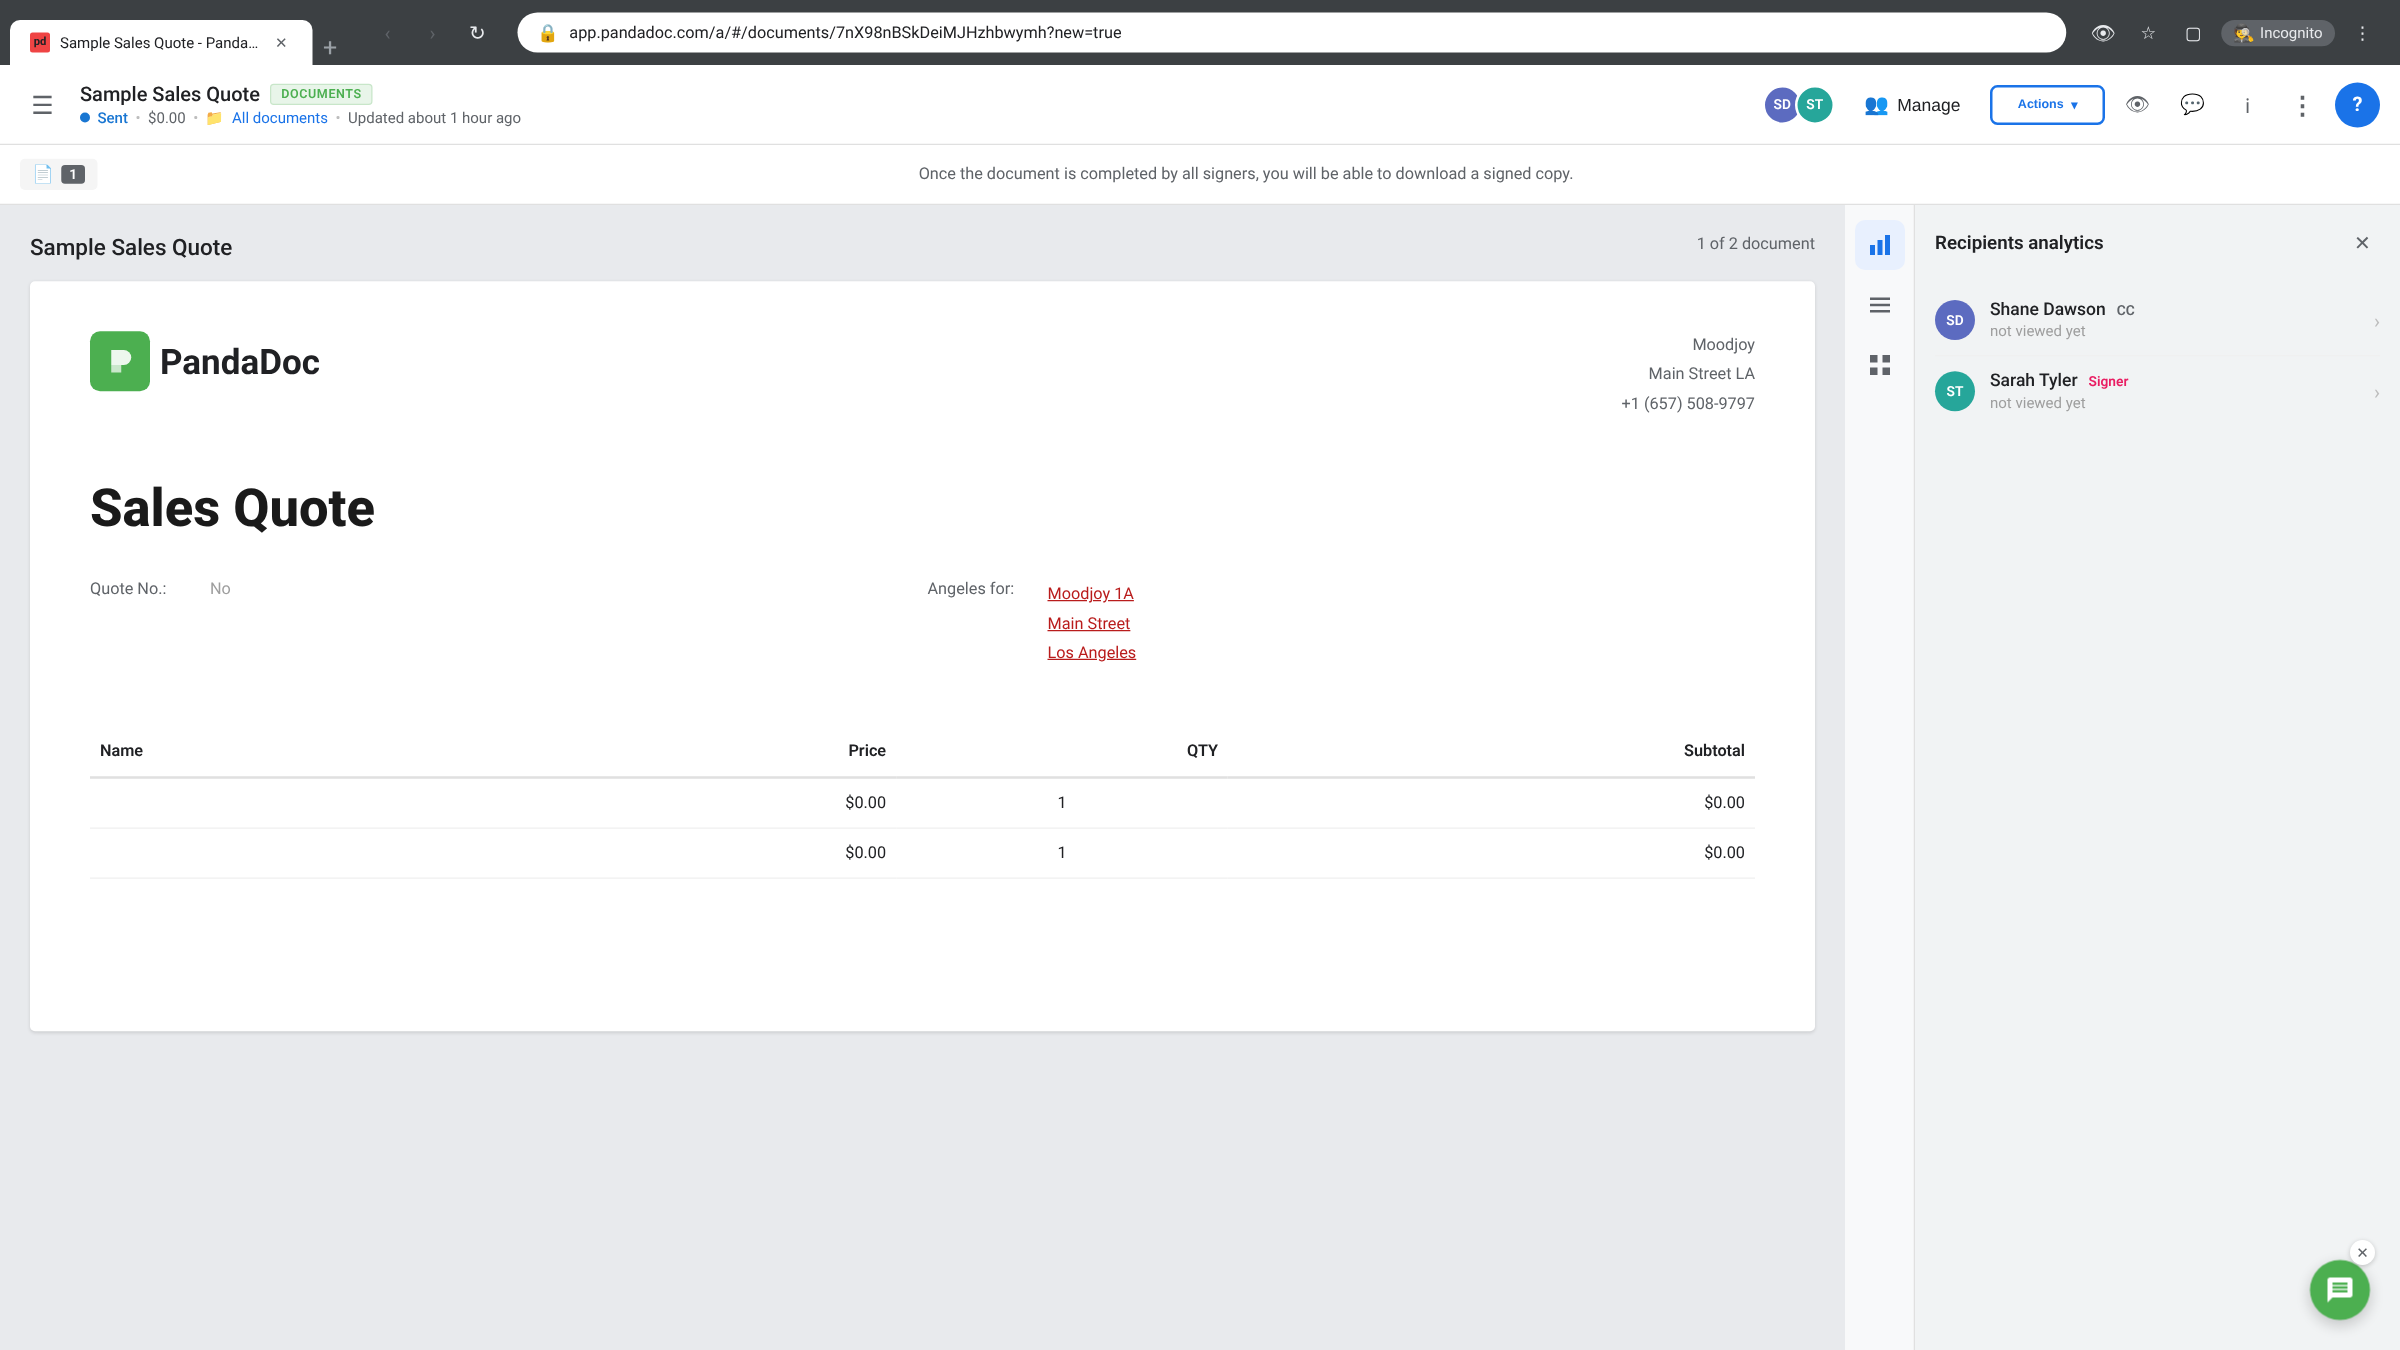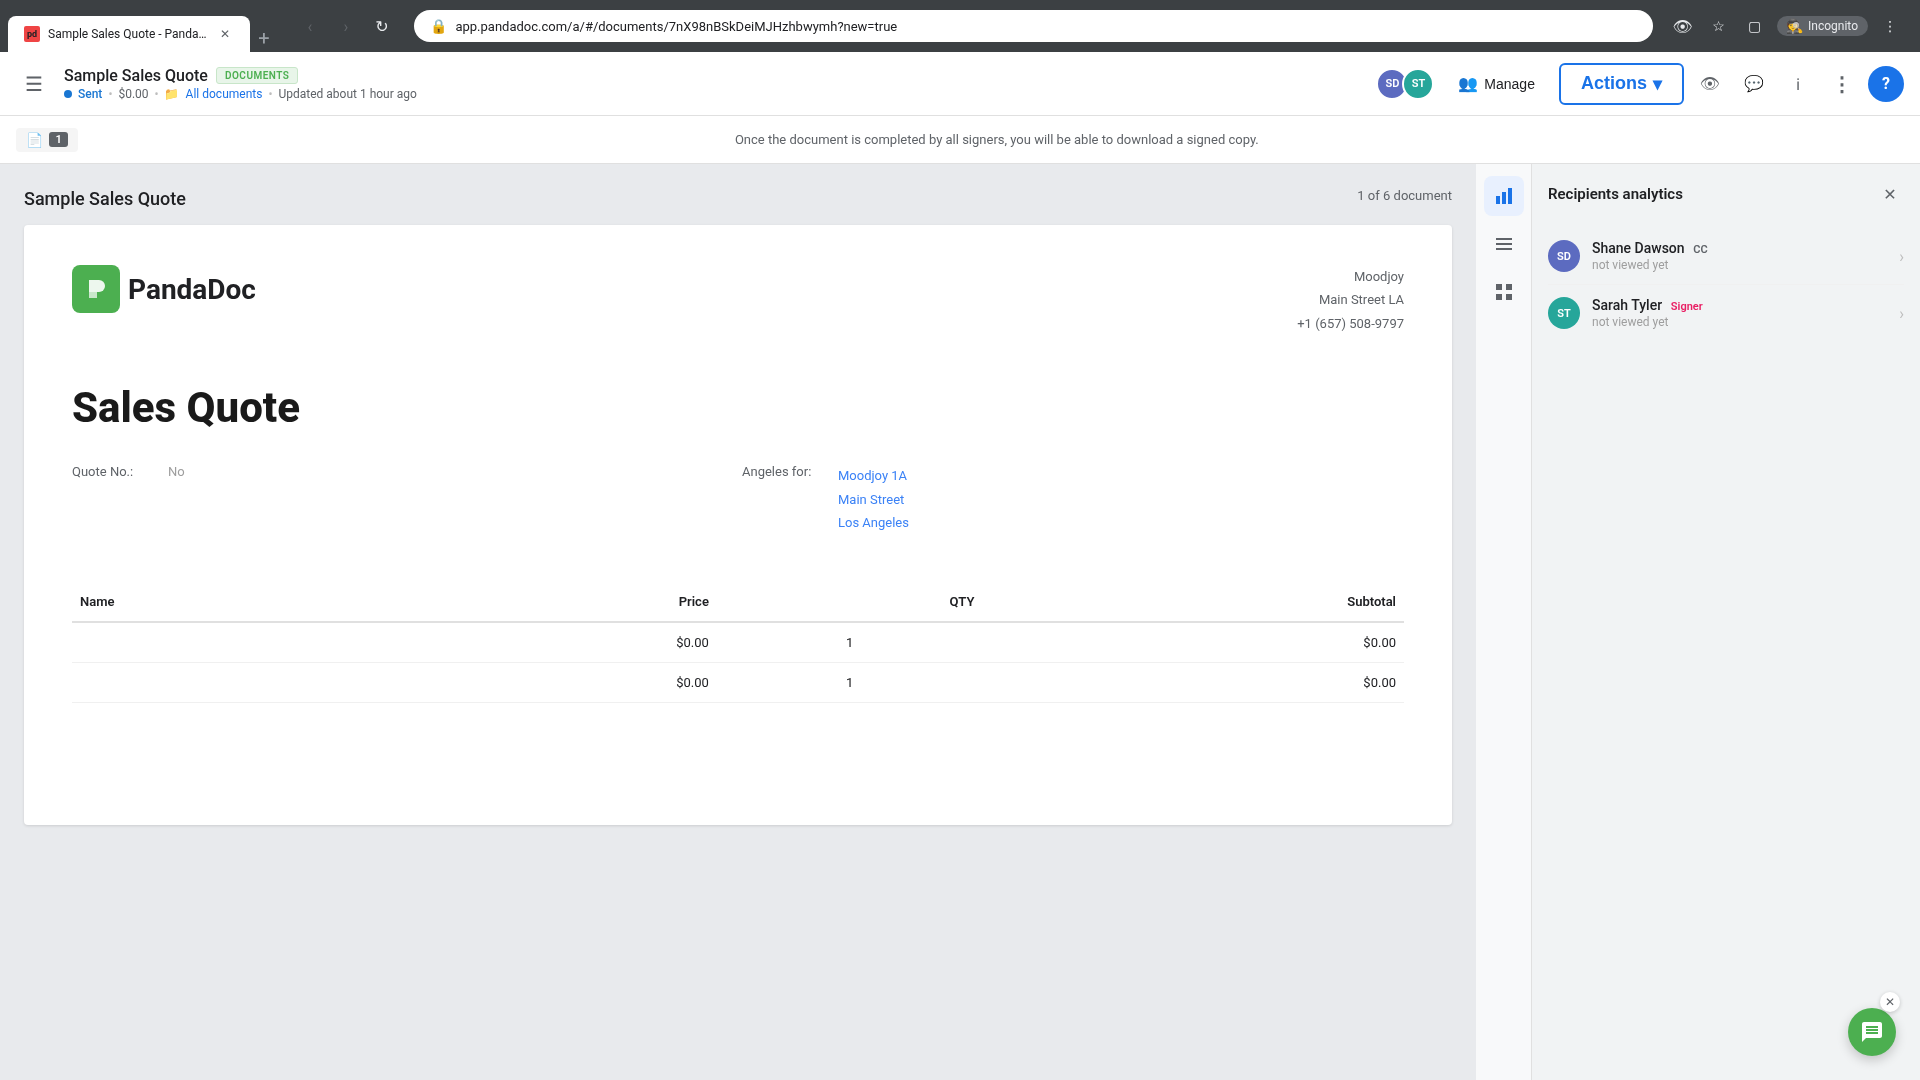--- a/index.html
+++ b/index.html
@@ -31,21 +31,21 @@
     .status-dot { width: 8px; height: 8px; border-radius: 50%; background: #1976d2; display: inline-block; }
     .status-sent { color: #1976d2; font-weight: 500; }
     .separator { color: #bdbdbd; }
     .header-actions { display: flex; align-items: center; gap: 8px; }
     .avatar-group { display: flex; align-items: center; gap: -4px; }
     .avatar { width: 32px; height: 32px; border-radius: 50%; display: flex; align-items: center; justify-content: center; font-size: 11px; font-weight: 600; color: #fff; cursor: pointer; border: 2px solid #fff; }
     .avatar-sd { background: #5c6bc0; }
     .avatar-st { background: #26a69a; }
     .manage-btn { display: flex; align-items: center; gap: 6px; padding: 8px 16px; border: none; background: #fff; border-radius: 4px; cursor: pointer; font-size: 14px; color: #202124; font-weight: 500; }
     .manage-icon { color: #5f6368; font-size: 16px; }
-    .actions-btn { display: flex; align-items: center; gap: 6px; padding: 8px 20px; border: 2px solid #1a73e8; background: #fff; border-radius: 6px; cursor: pointer; font-size: 18px; color: #1a73e8; font-weight: 600; }
+    .actions-btn { display: flex; align-items: center; gap: 6px; padding: 8px 20px; border: 2px solid #1a73e8; background: #fff; border-radius: 6px; cursor: pointer; font-size: 10px; color: #1a73e8; font-weight: 600; }
     .header-icon-btn { width: 36px; height: 36px; display: flex; align-items: center; justify-content: center; cursor: pointer; border-radius: 50%; color: #5f6368; font-size: 18px; }
     .help-btn { width: 36px; height: 36px; background: #1a73e8; border-radius: 50%; display: flex; align-items: center; justify-content: center; color: #fff; font-weight: 700; font-size: 16px; cursor: pointer; }
 
     
     .info-bar { background: #fff; height: 48px; display: flex; align-items: center; padding: 0 16px; border-bottom: 1px solid #e0e0e0; gap: 12px; }
     .page-indicator { display: flex; align-items: center; gap: 6px; background: #f5f5f5; border-radius: 4px; padding: 4px 10px; font-size: 13px; cursor: pointer; }
     .page-num { background: #5f6368; color: #fff; border-radius: 3px; padding: 1px 6px; font-size: 11px; font-weight: 600; }
     .info-message { flex: 1; text-align: center; font-size: 13px; color: #5f6368; }
 
     
@@ -59,21 +59,21 @@
     .pandadoc-logo { display: flex; align-items: center; gap: 8px; }
     .logo-icon { width: 48px; height: 48px; background: #4caf50; border-radius: 8px; display: flex; align-items: center; justify-content: center; color: #fff; font-size: 22px; font-weight: 700; }
     .logo-text { font-size: 28px; font-weight: 700; color: #202124; }
     .company-info { text-align: right; font-size: 13px; color: #5f6368; line-height: 1.8; }
     .doc-main-title { font-size: 42px; font-weight: 800; color: #1a1a1a; margin-bottom: 32px; }
     .doc-meta-grid { display: grid; grid-template-columns: 1fr 1fr; gap: 8px; margin-bottom: 48px; }
     .doc-meta-row { display: flex; gap: 16px; font-size: 13px; }
     .doc-meta-label { color: #5f6368; min-width: 80px; }
     .doc-meta-value { color: #202124; }
     .doc-meta-value.placeholder { color: #9e9e9e; }
-    .doc-meta-address { font-size: 13px; color: #3b82f6; line-height: 1.8; }
+    .doc-meta-address { font-size: 13px; color: #b91c1c; line-height: 1.8; text-decoration: underline; }
     .doc-table { width: 100%; border-collapse: collapse; }
     .doc-table th { padding: 12px 8px; text-align: left; font-size: 13px; font-weight: 600; color: #202124; border-bottom: 2px solid #e0e0e0; }
     .doc-table th.right { text-align: right; }
     .doc-table td { padding: 12px 8px; text-align: left; font-size: 13px; color: #202124; border-bottom: 1px solid #f0f0f0; }
     .doc-table td.right { text-align: right; }
     .doc-table td.center { text-align: center; }
     .panel-sidebar { width: 56px; background: #f8f9fa; border-right: 1px solid #e0e0e0; display: flex; flex-direction: column; align-items: center; padding: 12px 0; gap: 8px; }
     .panel-tab { width: 40px; height: 40px; display: flex; align-items: center; justify-content: center; border-radius: 8px; cursor: pointer; color: #5f6368; font-size: 18px; }
     .panel-tab.active { background: #e8f0fe; color: #1a73e8; }
     .panel-content { flex: 1; padding: 16px; overflow-y: auto; }
@@ -176,21 +176,21 @@
     <span class="page-num">1</span>
   </div>
   <span class="info-message">Once the document is completed by all signers, you will be able to download a signed copy.</span>
 </div>
 
 <div class="main-content">
 
   <div class="document-area">
     <div class="document-header">
       <span class="doc-title-main">Sample Sales Quote</span>
-      <span class="doc-count">1 of 6 document</span>
+      <span class="doc-count">1 of 2 document</span>
     </div>
     <div class="document-paper">
 
       <div class="doc-company-header">
         <div class="pandadoc-logo">
           <div class="logo-icon">
             <svg width="30" height="30" viewBox="0 0 30 30" fill="none">
               <path d="M8 6h10a6 6 0 0 1 0 12H8V6z" fill="white" opacity="0.9"></path>
               <path d="M8 18h8v6H8z" fill="white" opacity="0.7"></path>
             </svg>

